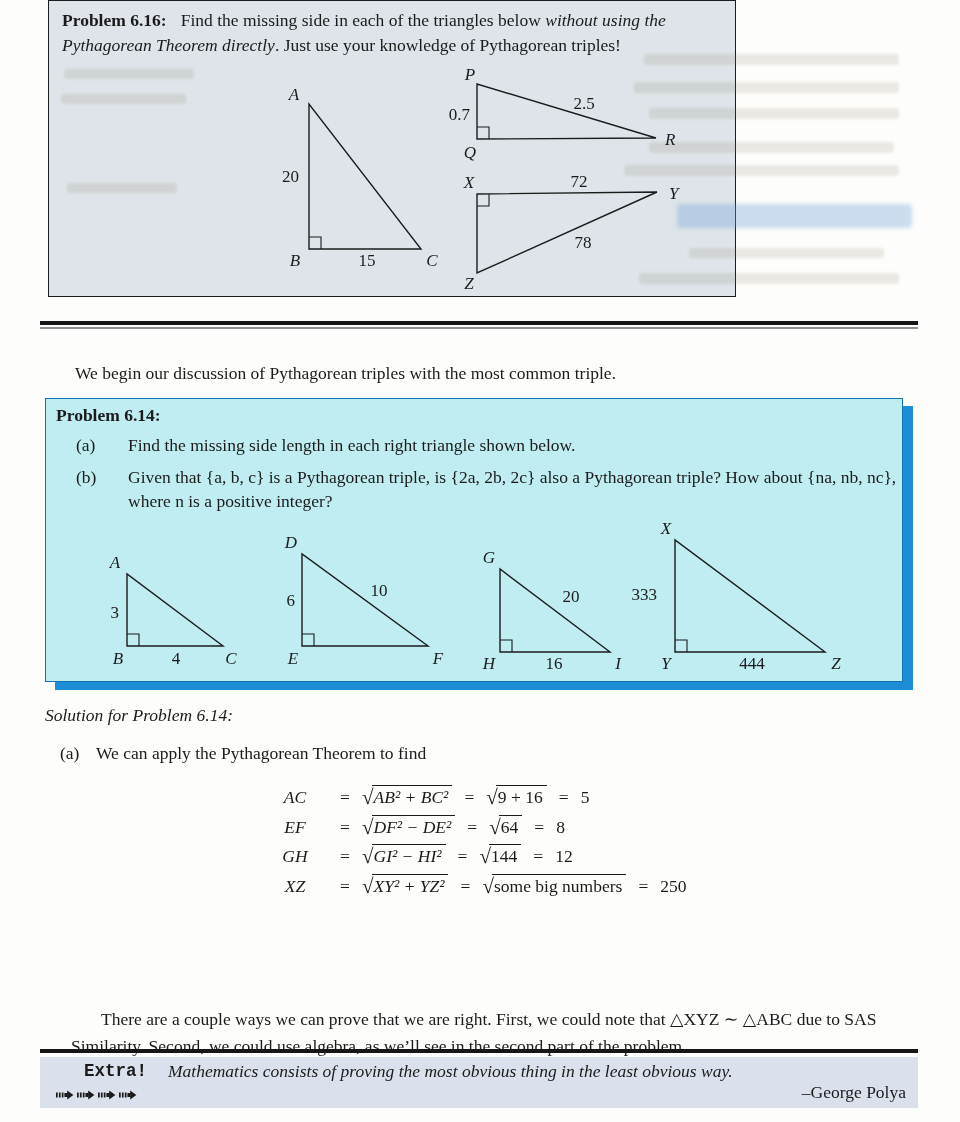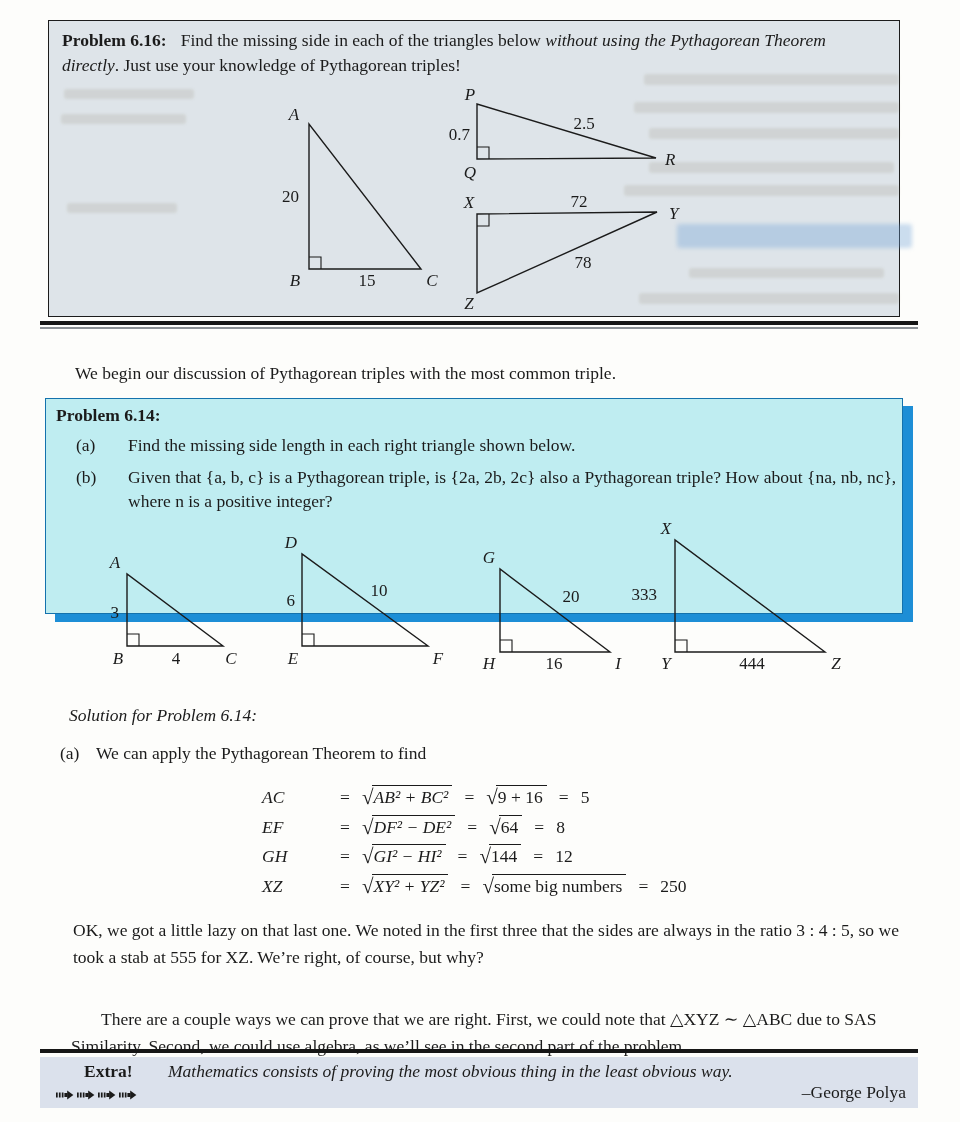--- a/index.html
+++ b/index.html
@@ -7,21 +7,21 @@
     position:relative; width:960px; height:1122px; overflow:hidden;
     background:#fdfdfb; color:#1b1b1b;
     font-family:"Liberation Serif","DejaVu Serif","DejaVu Sans",serif;
     font-size:17.5px;
   }
   .it { font-style:italic; }
   .plabel { font-weight:bold; margin-right:14px; }
 
   
   .box616 {
-    position:absolute; left:48px; top:20px; width:852px; height:297px;
+    position:absolute; left:48px; top:0; width:688px; height:297px;
     box-sizing:border-box; border:1.6px solid #1c1c1c;
     background:var(--problem-616-bg,#dee4e9);
   }
   .box616 .ptext { padding:7px 13px 0 13px; line-height:25px; }
   .diag616 { position:absolute; left:0px; top:57px; }
 
   
   svg text { font-size:17px; font-style:italic; fill:#1b1b1b;
              font-family:"Liberation Serif","DejaVu Serif",serif; }
   svg text.num { font-style:normal; }
@@ -37,55 +37,55 @@
   .rule-double { position:absolute; left:40px; top:321px; width:878px; }
   .rule-double .r1 { height:3.6px; background:#161616; }
   .rule-double .r2 { height:1.4px; background:#8b9095; margin-top:2.6px; }
   .rule-thick { position:absolute; left:40px; top:1049px; width:878px;
                 height:3.6px; background:#161616; }
 
   .intro { position:absolute; left:75px; top:360px; width:820px; line-height:26px; }
 
   
   .box614 {
-    position:absolute; left:45px; top:398px; width:858px; height:216px;
+    position:absolute; left:45px; top:398px; width:858px; height:284px;
     box-sizing:border-box; border:1.6px solid var(--problem-614-border,#1472ad);
     background:var(--problem-614-bg,#bfedf1);
     box-shadow:10px 8px 0 0 var(--problem-614-shadow,#1d8ed6);
   }
   .box614 .phead { padding:6px 0 0 10px; font-weight:bold; }
   .part { display:flex; margin:7px 0 0 30px; line-height:24.5px; }
   .part .marker { width:36px; flex:none; }
   .part .ptxt { width:772px;margin-left:16px; }
   .diag614 { position:absolute; left:2px; top:112px; }
 
   
-  .sol-head { position:absolute; left:45px; top:705px; font-style:italic;margin-left:24px; }
+  .sol-head { position:absolute; left:45px; top:705px; font-style:italic; }
   .sol-a { position:absolute; left:60px; top:743px; display:flex; }
   .sol-a .marker { width:36px; }
 
   .eqs { position:absolute; left:262px; top:785px; }
   .eq-row { display:flex; align-items:baseline; height:29.5px; white-space:nowrap; }
-  .eq-lhs { display:inline-block; width:66px; text-align:left; font-style:italic; }
+  .eq-lhs { display:inline-block; width:66px; text-align:center; font-style:italic; }
   .eq-sep { display:inline-block; width:34px; text-align:center; }
   .rad { white-space:nowrap; }
   .rsign { display:inline-block; font-size:21px; line-height:1;
            transform:translateY(1px); }
   .rbar { display:inline-block; border-top:1.6px solid #1b1b1b;
           margin-left:-2px; padding:1px 4px 0 2px; line-height:1.15; }
   .rbar.vars { font-style:italic; }
 
   .para1 { position:absolute; left:73px; top:917px; width:843px; line-height:26.5px; }
   .para2 { position:absolute; left:71px; top:982px; width:843px; line-height:26.5px;
            text-indent:30px;margin-top:24px; }
 
   
   .extra { position:absolute; left:40px; top:1057px; width:878px; height:51px;
            background:var(--extra-bg,#dbe1ec); }
-  .extra-label { position:absolute; left:44px; top:4px; font-weight:bold; }
+  .extra-label { position:absolute; left:44px; top:4px; font-weight:bold;font-family:Liberation Mono, monospace; }
   .extra-quote { position:absolute; left:128px; top:4px; font-style:italic;text-align:center; }
   .extra-attr  { position:absolute; right:12px; top:25px; }
   .extra-arrows { position:absolute; left:16px; top:32px; }
 </style>
 </head>
 <body>
 
 <div class="page">
 
   <div class="box616">
@@ -240,21 +240,20 @@
       <span class="eq-lhs">XZ</span>
       <span class="eq-sep">=</span>
       <span class="rad"><span class="rsign">√</span><span class="rbar vars">XY² + YZ²</span></span>
       <span class="eq-sep">=</span>
       <span class="rad"><span class="rsign">√</span><span class="rbar">some big numbers</span></span>
       <span class="eq-sep">=</span>
       <span class="num">250</span>
     </div>
   </div>
 
-  <div class="para1">OK, we got a little lazy on that last one.  We noted in the first three that the sides are always in the ratio 3 : 4 : 5, so we took a stab at 555 for XZ.  We’re right, of course, but why?</div>
   <div class="para2">There are a couple ways we can prove that we are right.  First, we could note that △XYZ ∼ △ABC due to SAS Similarity.  Second, we could use algebra, as we’ll see in the second part of the problem.</div>
 
   <div class="rule-thick"></div>
   <div class="extra">
     <span class="extra-label">Extra!</span>
     <span class="extra-quote">Mathematics consists of proving the most obvious thing in the least obvious way.</span>
     <span class="extra-attr">–George Polya</span>
     <svg class="extra-arrows" width="84" height="12" viewBox="0 0 84 12">
       <defs>
         <g id="arr" fill="#1a1a1a">

